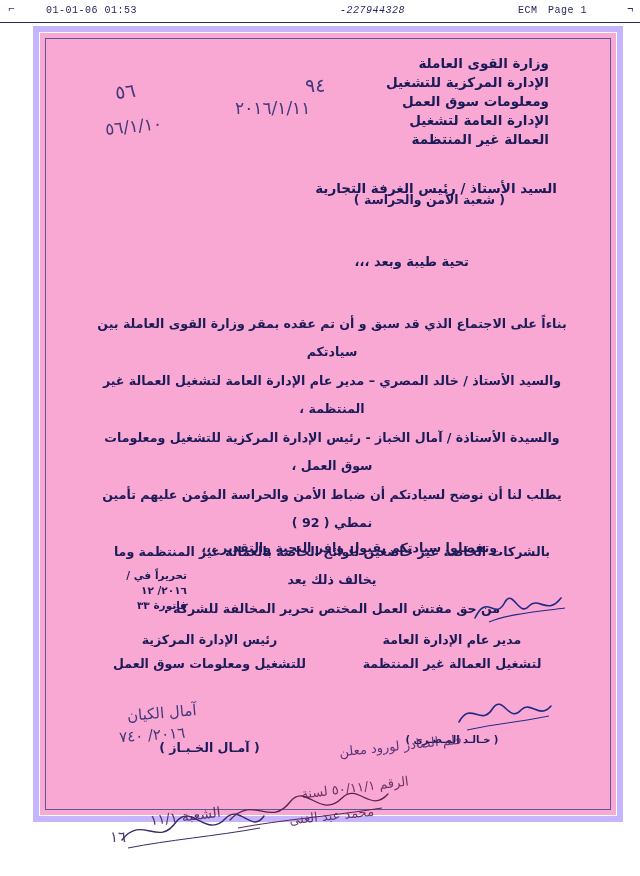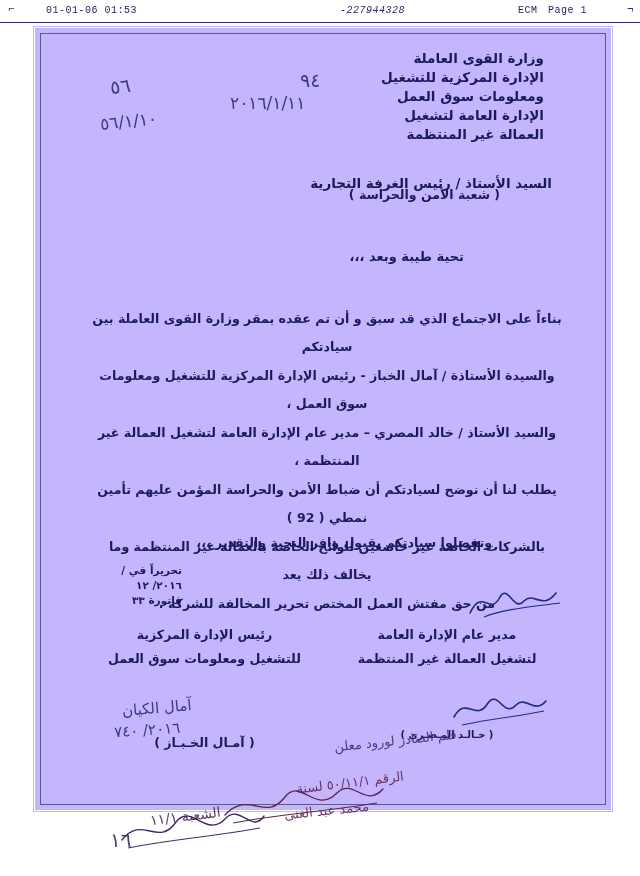--- a/index.html
+++ b/index.html
@@ -40,22 +40,22 @@
   .fax-strip .tick-left  { position: absolute; left: 8px;  top: 3px; font-size: 11px; color:#30306a;}
   .fax-strip .tick-right { position: absolute; right: 6px; top: 3px; font-size: 11px; color:#30306a;}
 
   
   .sheet {
     position: absolute;
     left: 33px;
     top: 26px;
     width: 578px;
     height: 784px;
-    background: #c4b5fd;
-    border: 1px solid #c4b5fd;
+    background: #f9a8d4;
+    border: 6px solid #c4b5fd;
     box-shadow: 0 0 0 1px #ffffff inset;
   }
   .sheet-inner {
     position: absolute;
     left: 6px; top: 6px; right: 6px; bottom: 6px;
     border: 1px solid #5a5a93;
   }
   
   .edge-left {
     position:absolute; left:33px; top:26px; width:3px; height:784px;
@@ -171,21 +171,21 @@
   .hand-num2 { left: 266px; top: 42px;  font-size: 19px; }
   .hand-num3 { left: 196px; top: 66px;  font-size: 17px; }
   .hand-num4 { left: 66px;  top: 84px;  font-size: 17px; transform: rotate(-6deg); }
 
   .hand-stamp1 { left: 88px;  top: 672px; font-size: 15px; transform: rotate(-5deg); }
   .hand-stamp2 { left: 80px;  top: 694px; font-size: 15px; transform: rotate(-4deg); }
   .hand-stamp3 { left: 300px; top: 706px; font-size: 13px; transform: rotate(-6deg); color:#46256b;}
   .hand-stamp4 { left: 262px; top: 748px; font-size: 13px; transform: rotate(-7deg); color:#5a2250;}
   .hand-stamp5 { left: 250px; top: 776px; font-size: 13px; transform: rotate(-6deg); color:#5a2250;}
   .hand-foot1  { left: 150px; top: 808px; font-size: 14px; transform: rotate(-7deg); color:#4a2158;}
-  .hand-foot2  { left: 110px; top: 828px; font-size: 20px; color:#3b2a64;}
+  .hand-foot2  { left: 110px; top: 828px; font-size: 15px; color:#3b2a64;}
 
   
   .scribble { position: absolute; pointer-events: none; }
 </style>
 </head>
 <body>
 
 <div id="page">
 
   <div class="fax-strip">
@@ -209,22 +209,22 @@
       <div>الإدارة العامة لتشغيل</div>
       <div>العمالة غير المنتظمة</div>
     </div>
 
     <div class="addressee ar">السيد الأستاذ / رئيس الغرفة التجارية</div>
     <div class="dept-line ar">( شعبة الأمن والحراسة )</div>
     <div class="greeting ar">تحية طيبة وبعد ،،،</div>
 
     <div class="body-block ar">
       <p>بناءاً على الاجتماع الذي قد سبق و أن تم عقده بمقر وزارة القوى العاملة بين سيادتكم</p>
+      <p>والسيد الأستاذ / خالد المصري – مدير عام الإدارة العامة لتشغيل العمالة غير المنتظمة ،</p>
       <p>والسيدة الأستاذة / آمال الخباز - رئيس الإدارة المركزية للتشغيل ومعلومات سوق العمل ،</p>
-      <p>والسيد الأستاذ / خالد المصري – مدير عام الإدارة العامة لتشغيل العمالة غير المنتظمة ،</p>
       <p>يطلب لنا أن نوضح لسيادتكم أن ضباط الأمن والحراسة المؤمن عليهم تأمين نمطي ( 92 )</p>
       <p>بالشركات الخاصة غير خاضعين للوائح الخاصة بالعمالة غير المنتظمة وما يخالف ذلك يعد</p>
       <p>من حق مفتش العمل المختص تحرير المخالفة للشركة .</p>
     </div>
 
     <div class="closing ar">وتفضلوا سيادتكم بقبول وافر النحية والتقدير ،،،</div>
 
     <div class="date-block ar">
       <div>تحريراً في /</div>
       <div>٢٠١٦/ ١٢</div>

